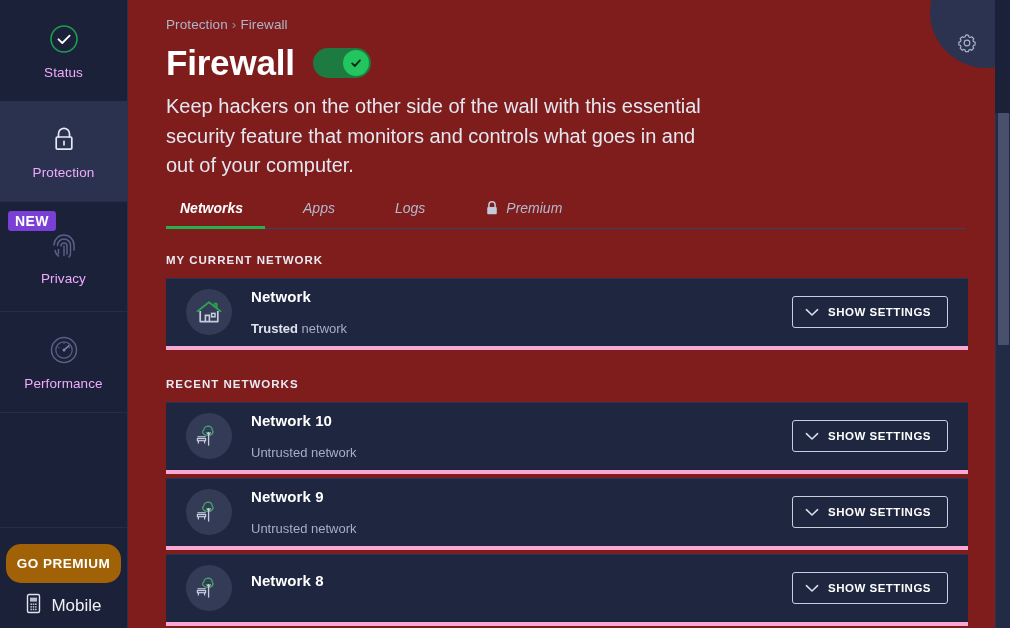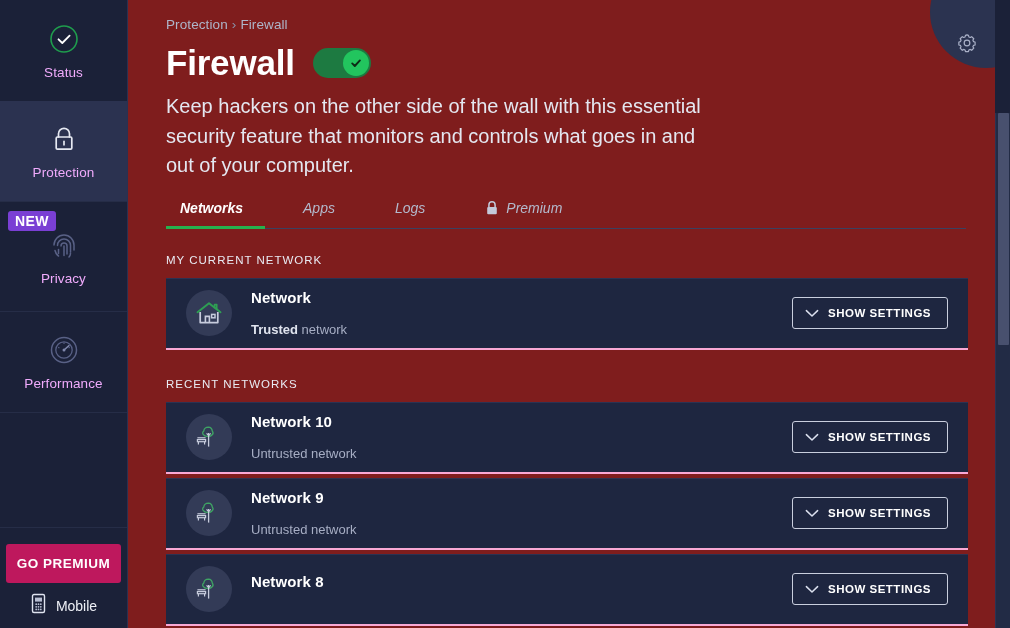--- a/index.html
+++ b/index.html
@@ -59,39 +59,39 @@
     font-size: 14px;
     font-weight: bold;
     letter-spacing: .4px;
     padding: 3px 7px 3px 7px;
     border-radius: 3px;
     line-height: 1;
   }
   .spacer-flex { flex: 1 1 auto; border-bottom: 1px solid #262d47; }
   .go-premium {
     margin: 16px 6px 10px 6px;
-    background: #be185d;
+    background: #a16207;
     color: #fff;
     font-size: 13.5px;
     font-weight: bold;
     letter-spacing: .5px;
     text-align: center;
     padding: 12px 0 12px 0;
-    border-radius: 3px;
+    border-radius: 15px;
     cursor: pointer;
   }
   .mobile-row {
     display: flex;
     align-items: center;
     justify-content: center;
     gap: 9px;
     padding-bottom: 10px;
     cursor: pointer;
   }
-  .mobile-label { font-size: 14px; color: #eef0f6; }
+  .mobile-label { font-size: 17px; color: #eef0f6; }
 
   
   .main {
     flex: 1 1 auto;
     position: relative;
     height: 628px;
     overflow: hidden;
     background: #7f1d1d;
   }
   .main-inner {
@@ -172,34 +172,34 @@
     content: "";
     position: absolute;
     left: 0; right: 0; bottom: -1px;
     height: 3px;
     background: #26b14e;
   }
 
   .section-head {
     margin-top: 25px;
     font-size: 11.5px;
-    font-weight: normal;
+    font-weight: bold;
     letter-spacing: 1px;
     color: #e9ebf3;
   }
 
   .card-wrap { margin-top: 12px; width: 802px; }
   .net-row {
     display: flex;
     align-items: center;
     height: 72px;
     padding: 0 20px 0 20px;
     background: #1e2640;
     border-top: 1px solid #2b3252;
-    border-bottom: 2px solid #f9a8d4;
+    border-bottom: 4px solid #f9a8d4;
   }
   .net-row.current { background: #1e2640; }
   .net-row + .net-row { margin-top: 4px; }
 
   .net-avatar {
     width: 46px; height: 46px;
     border-radius: 50%;
     background: #333b57;
     display: flex; align-items: center; justify-content: center;
     flex: 0 0 46px;

